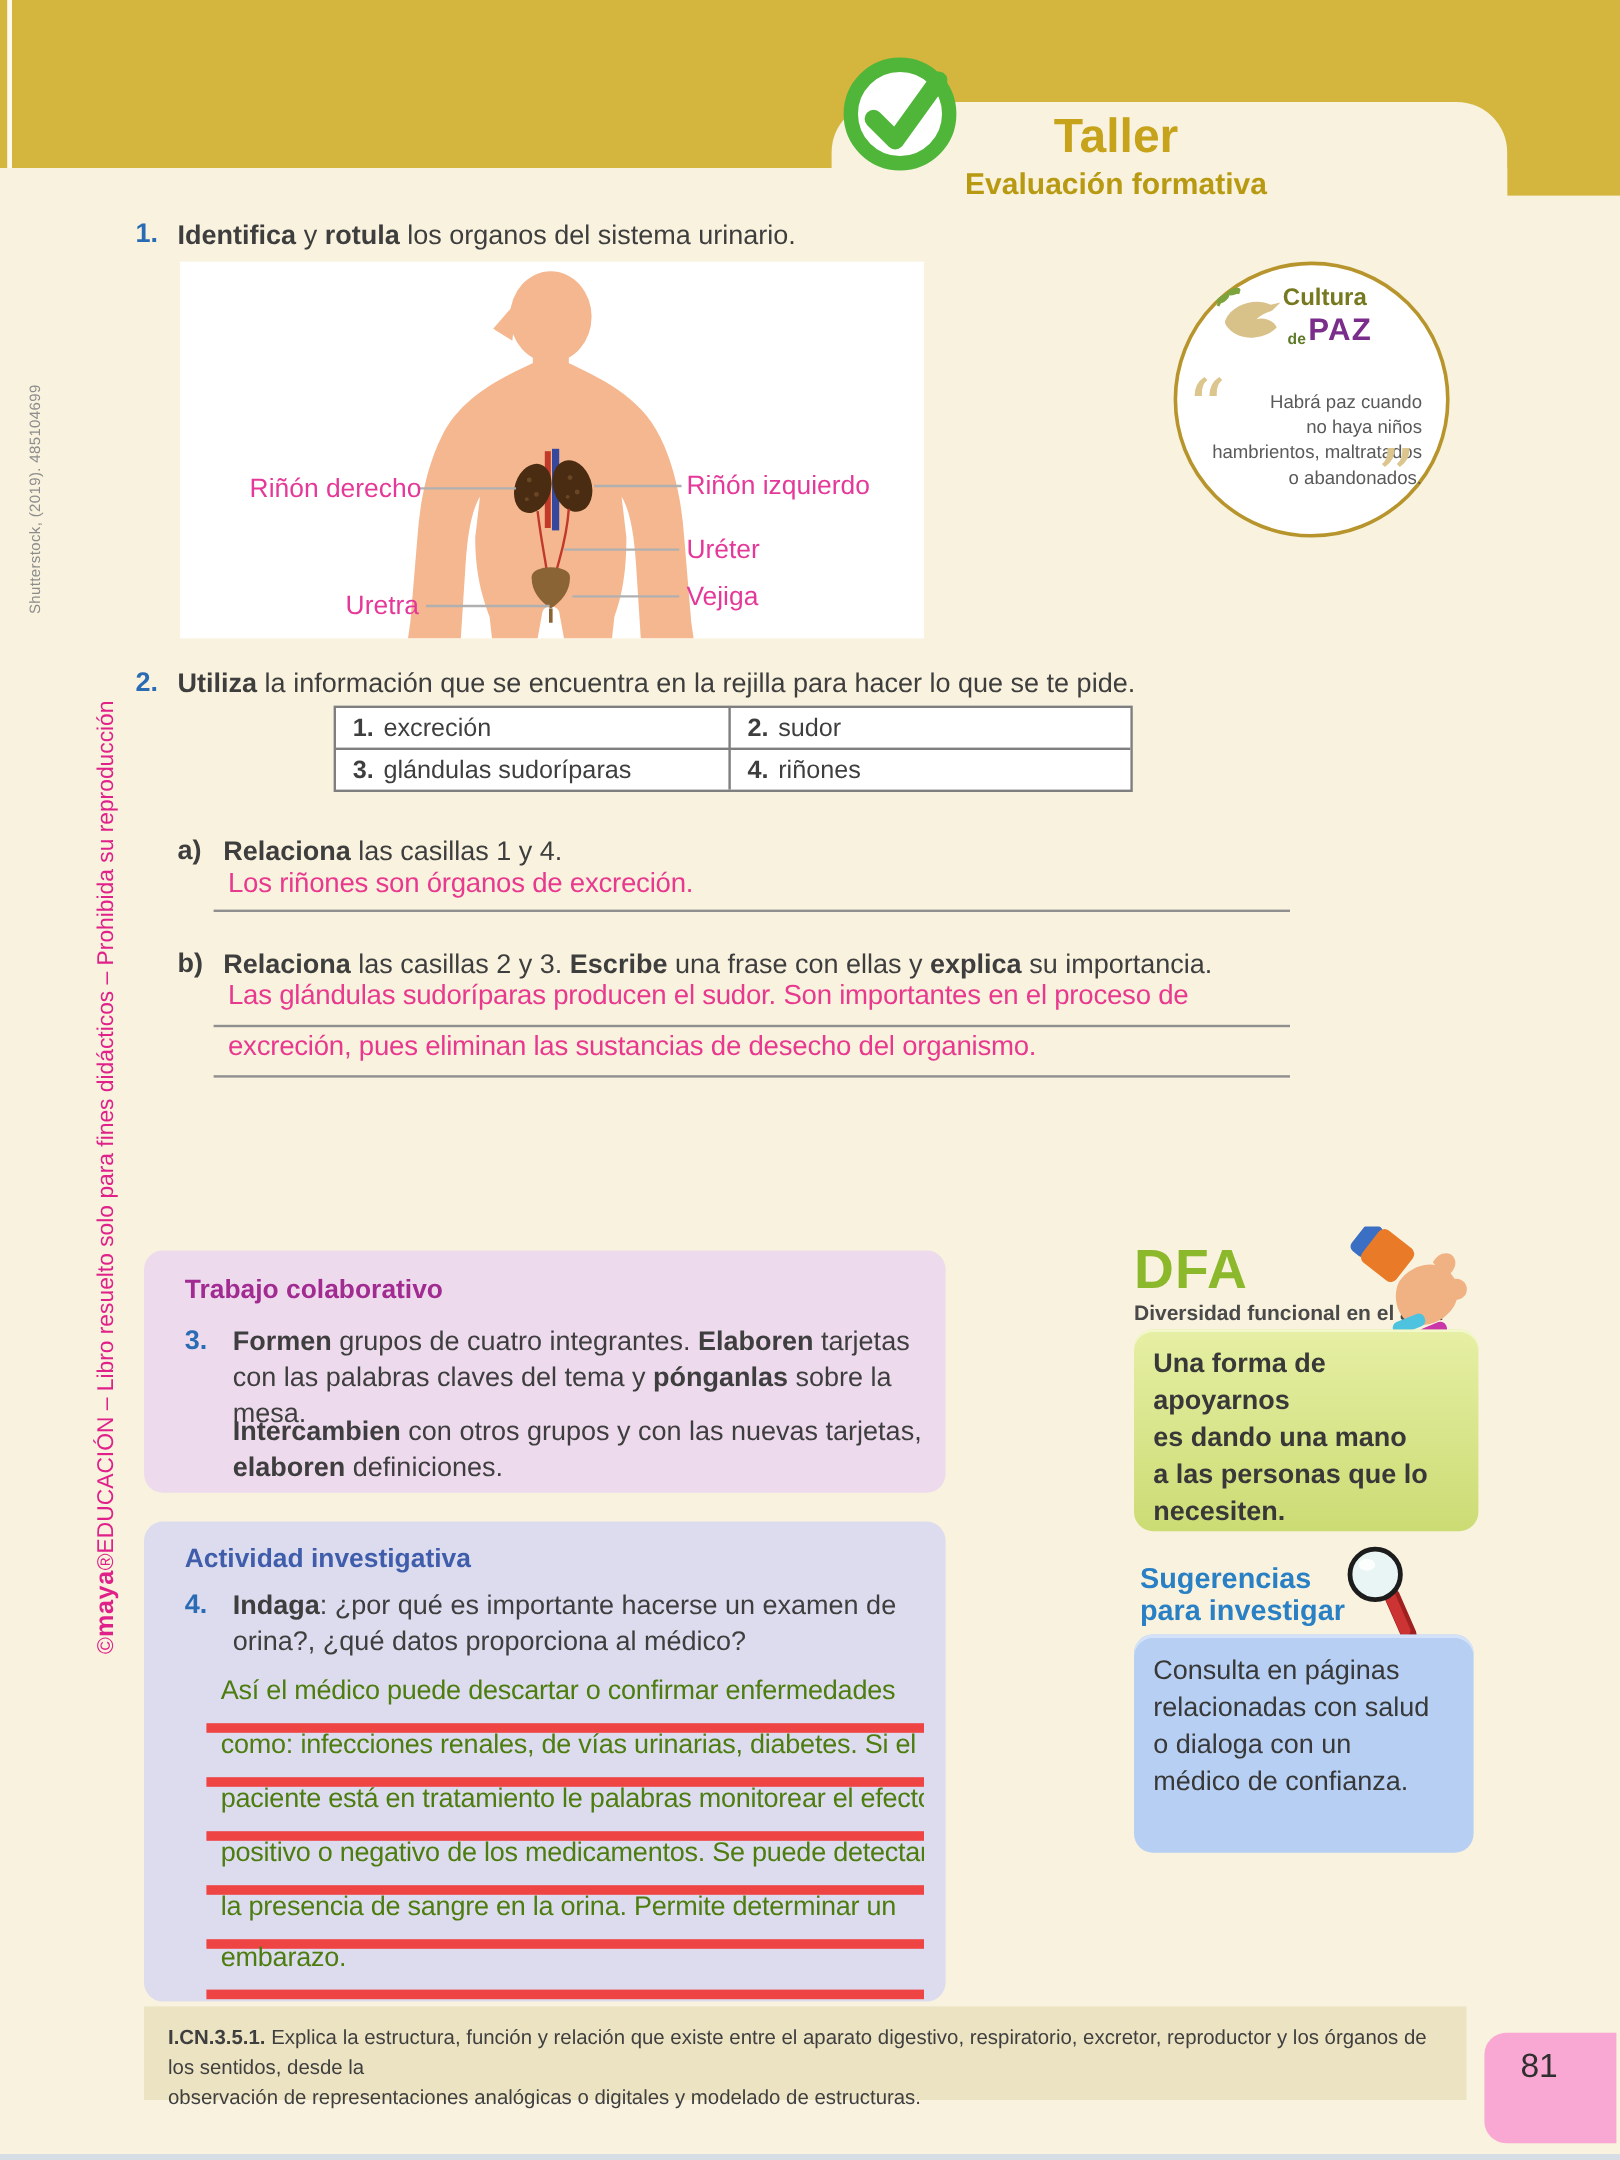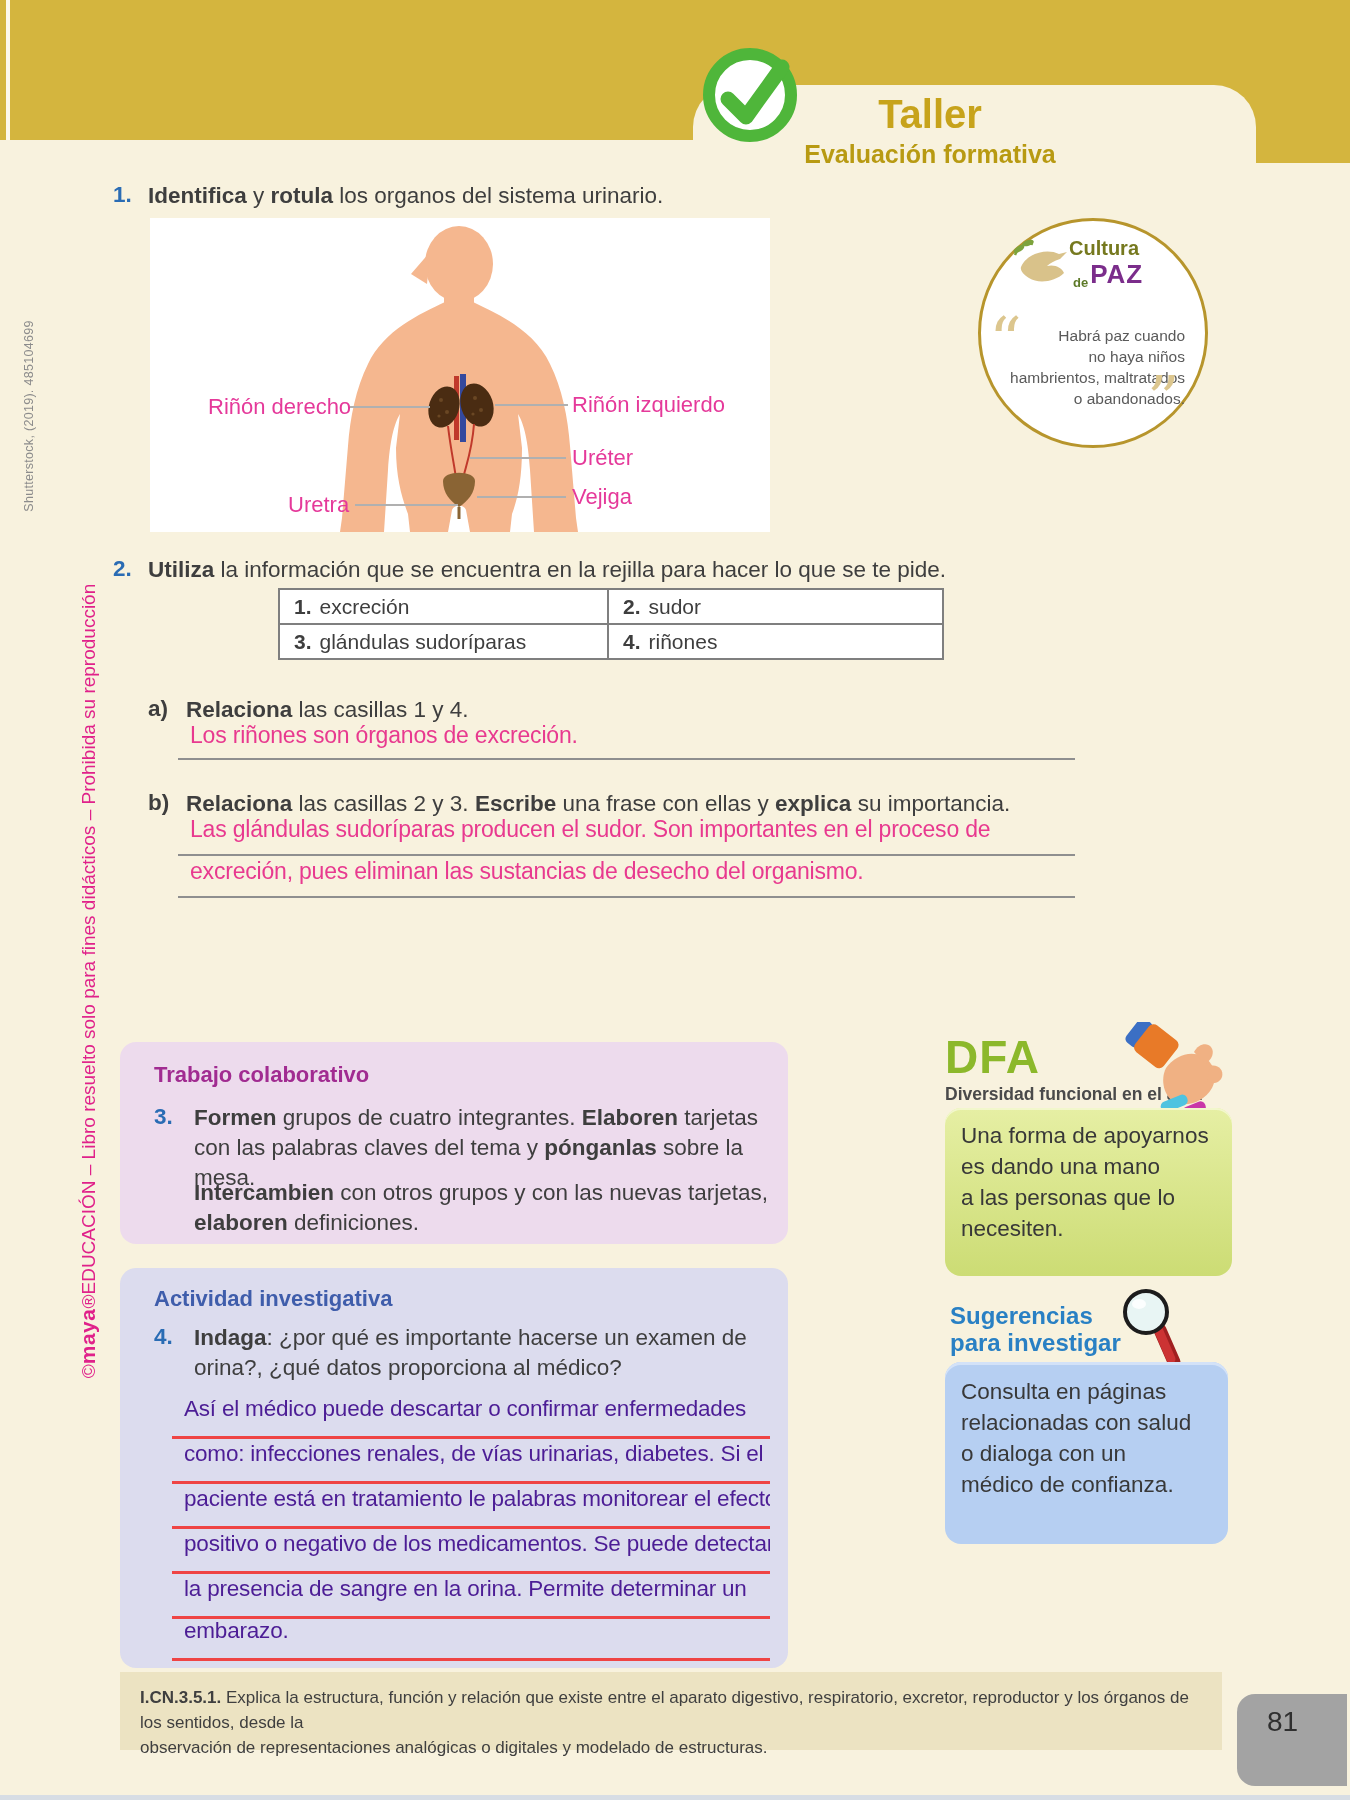--- a/index.html
+++ b/index.html
@@ -47,40 +47,40 @@
 
   .item-label{font-size:22.5px;font-weight:700;color:#3e3e3e;}
   .ansline{color:#e8398f;font-size:23px;letter-spacing:-0.2px;border-bottom:2px solid #8f8f8f;
            padding-left:12px;white-space:nowrap;overflow:hidden;}
 
   
   .collab-box{left:120px;top:1042px;width:668px;height:202px;background:#eddbed;border-radius:16px;}
   .collab-title{position:absolute;left:34px;top:20px;font-size:22px;font-weight:700;color:#a12b91;}
   .activity-box{left:120px;top:1268px;width:668px;height:400px;background:#dcdcee;border-radius:16px;}
   .activity-title{position:absolute;left:34px;top:18px;font-size:22px;font-weight:700;color:#3f5dab;}
-  .act-ans{position:absolute;left:52px;width:586px;height:40px;color:#4c1d95;font-size:22.5px;
-           letter-spacing:-0.2px;border-bottom:3px solid #ef4444;padding-left:12px;white-space:nowrap;overflow:hidden;}
+  .act-ans{position:absolute;left:52px;width:586px;height:40px;color:#4d7c0f;font-size:22.5px;
+           letter-spacing:-0.2px;border-bottom:8px solid #ef4444;padding-left:12px;white-space:nowrap;overflow:hidden;}
 
   
   .dfa-acronym{left:945px;top:1030px;font-size:46px;font-weight:800;color:#8cb82b;letter-spacing:1px;}
   .dfa-sub{left:945px;top:1084px;font-size:17.5px;font-weight:700;color:#4a4a4a;}
   .dfa-box{left:945px;top:1108px;width:287px;height:168px;border-radius:16px;
-           background:linear-gradient(#e6efa4,#ccdc74);box-shadow:inset 0 2px 0 #f2f7cc;}
+           background:linear-gradient(#e6efa4,#ccdc74);box-shadow:inset 0 2px 0 #f2f7cc;font-weight:bold;}
   .dfa-text{position:absolute;left:16px;top:12px;width:255px;font-size:22.5px;line-height:31px;color:#383838;}
 
   
   .sugg-title{left:950px;top:1302px;font-size:24px;line-height:27px;font-weight:700;color:#2980c4;}
   .sugg-box{left:945px;top:1362px;width:283px;height:182px;border-radius:16px;background:#b6cff2;
             box-shadow:inset 0 3px 0 #d3e2f8;}
   .sugg-text{position:absolute;left:16px;top:14px;width:252px;font-size:22.5px;line-height:31px;color:#383838;}
 
   
   .footer-box{left:120px;top:1672px;width:1102px;height:78px;background:#ece3c2;}
   .footer-text{position:absolute;left:20px;top:13px;width:1062px;font-size:17px;line-height:25px;color:#3f3f3f;}
-  .page-tab{left:1237px;top:1694px;width:110px;height:92px;background:#a3a3a3;border-radius:18px 0 0 18px;}
+  .page-tab{left:1237px;top:1694px;width:110px;height:92px;background:#f9a8d4;border-radius:18px 0 0 18px;}
   .page-num{position:absolute;left:30px;top:12px;font-size:28px;color:#2f2f2f;}
   .bottom-strip{left:0;top:1795px;width:1350px;height:5px;background:#d7dde4;}
 
   
   .sidebar-vert{left:-482px;top:969px;width:1140px;text-align:center;transform:rotate(-90deg);
                 color:#e0218a;font-size:19px;white-space:nowrap;}
   .sidebar-vert .brand{font-weight:800;font-size:21px;letter-spacing:.5px;}
 </style>
 </head>
 <body>

